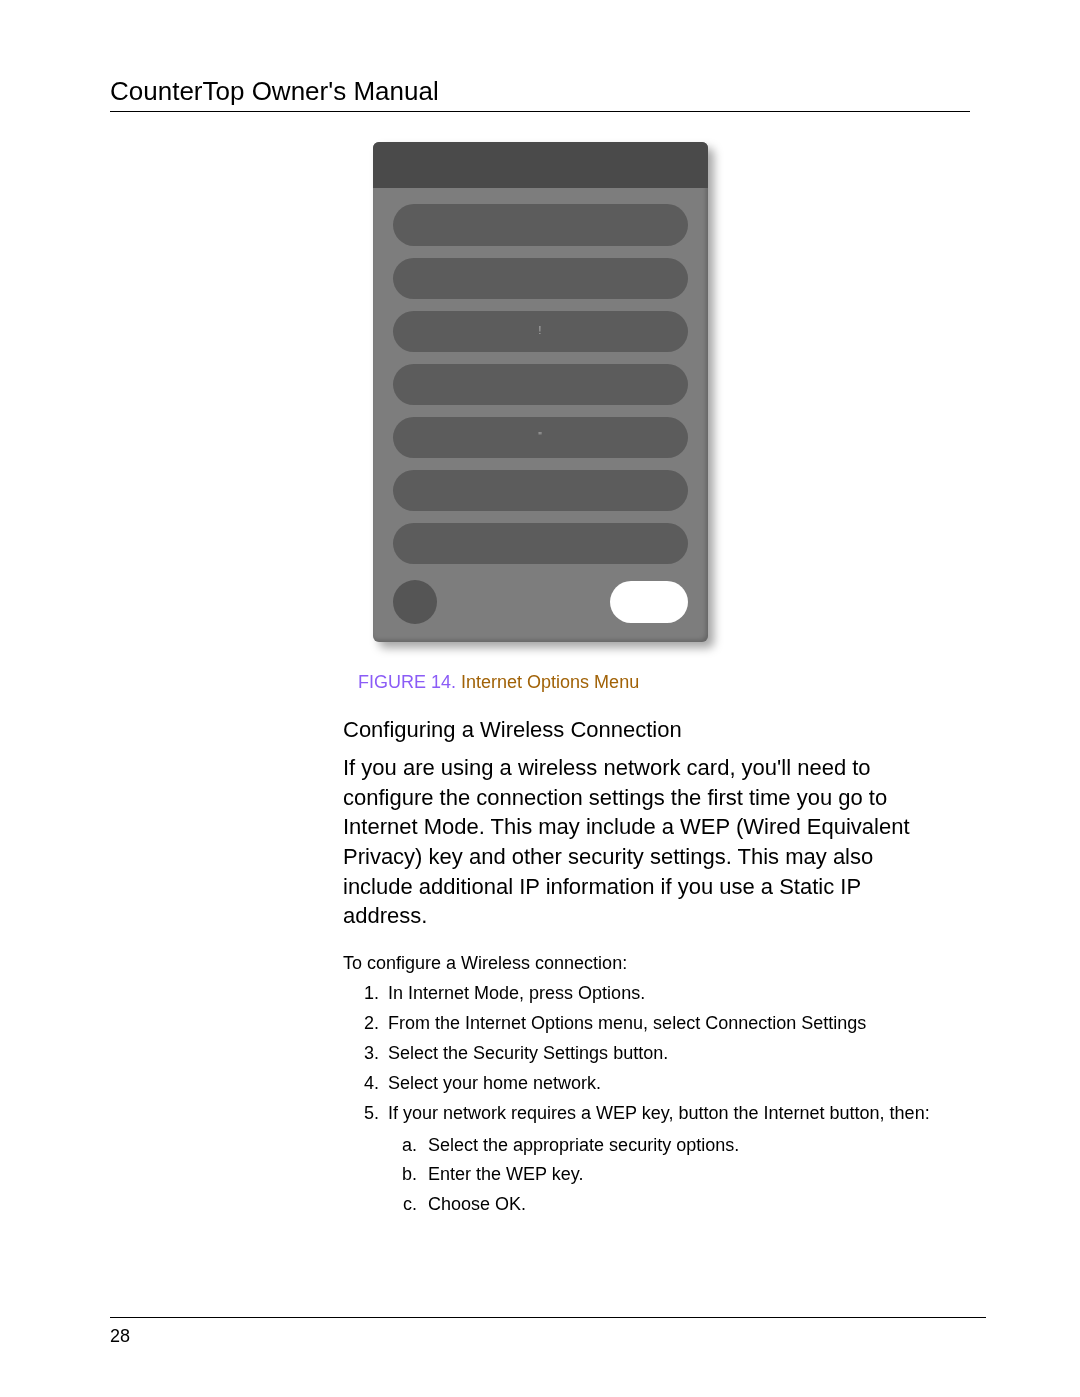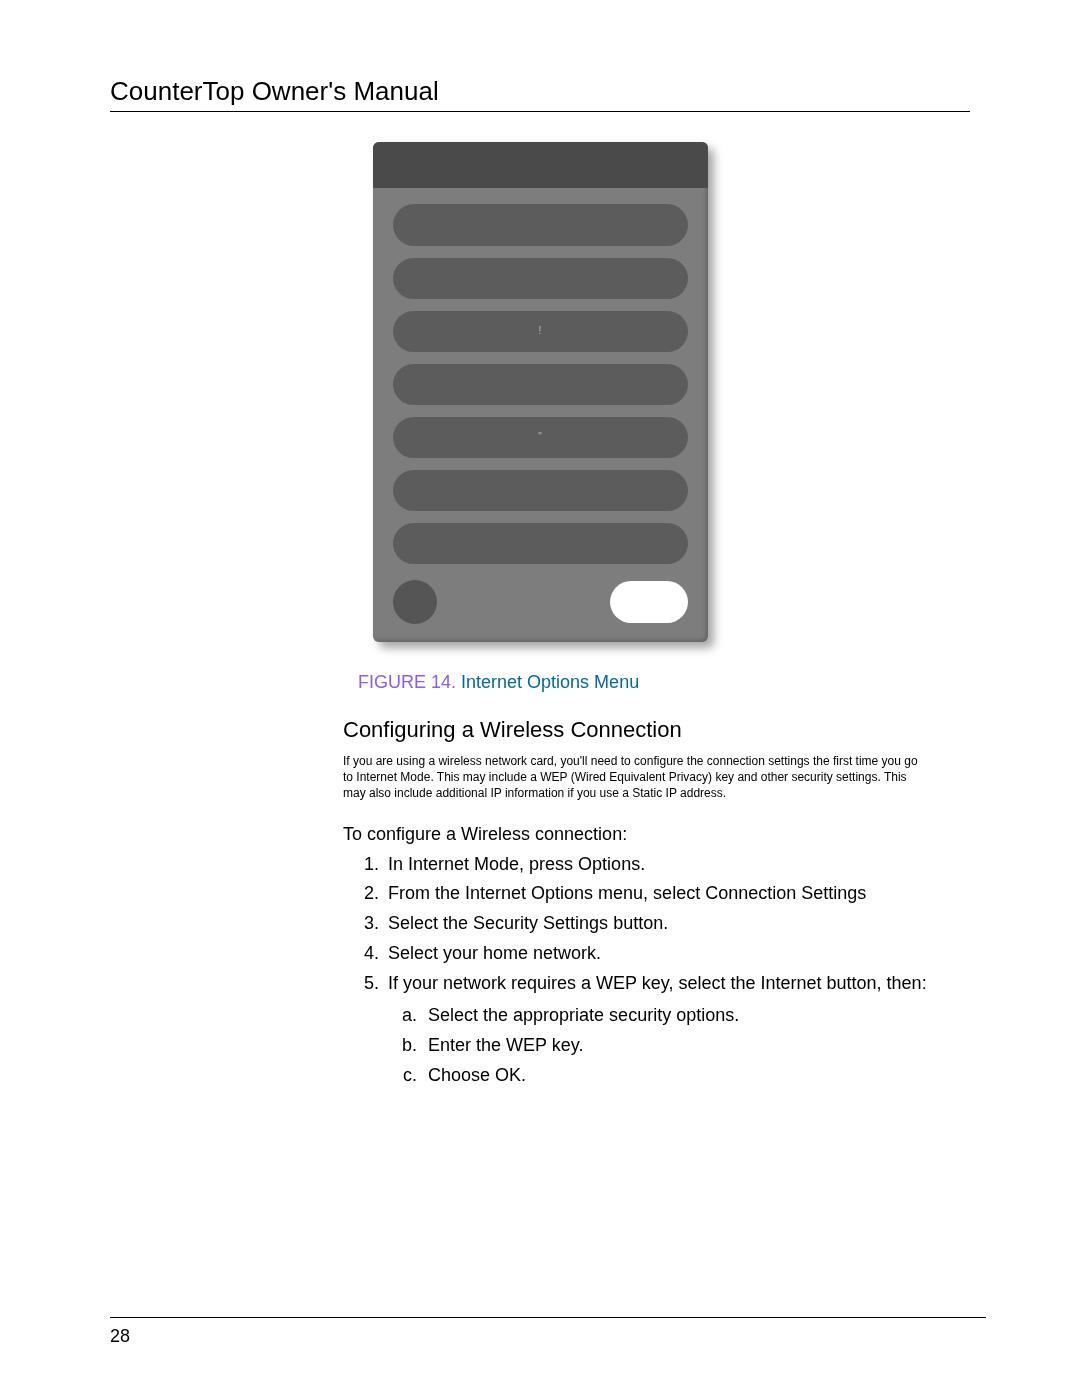--- a/index.html
+++ b/index.html
@@ -90,30 +90,30 @@
     text-align: left;
     margin: 30px 0 24px 248px;
     font-size: 18px;
     color: #333;
   }
   .caption .fig-label {
     font-weight: 400;
     color: #8b5cf6;
   }
   .caption .fig-title {
-    color: #0369a1;
+    color: #a16207;
   }
   .section-heading {
     font-size: 22px;
     margin: 10px 0 10px 233px;
     color: #000;
   }
   .body-text {
     margin: 0 40px 22px 233px;
-    font-size: 12px;
+    font-size: 22px;
     line-height: 1.35;
     color: #000;
   }
   .intro-line {
     margin: 0 40px 6px 233px;
     font-size: 18px;
   }
   ol.steps {
     margin: 0 40px 0 256px;
     padding-left: 18px;
@@ -204,21 +204,21 @@
       <span>In Internet Mode, press </span><span class="b">Options</span><span>.</span>
     </li>
     <li>
       <span>From the Internet Options menu, select </span><span class="b">Connection Settings</span>
     </li>
     <li>
       <span>Select the </span><span class="b">Security Settings</span><span> button.</span>
     </li>
     <li>Select your home network.</li>
     <li>
-      <span>If your network requires a WEP key, select the </span><span class="b">Internet</span><span> button, then:</span>
+      <span>If your network requires a WEP key, button the </span><span class="b">Internet</span><span> button, then:</span>
       <ol class="sub">
         <li>Select the appropriate security options.</li>
         <li>Enter the WEP key.</li>
         <li>
           <span>Choose </span><span class="b">OK</span><span>.</span>
         </li>
       </ol>
     </li>
   </ol>
 

